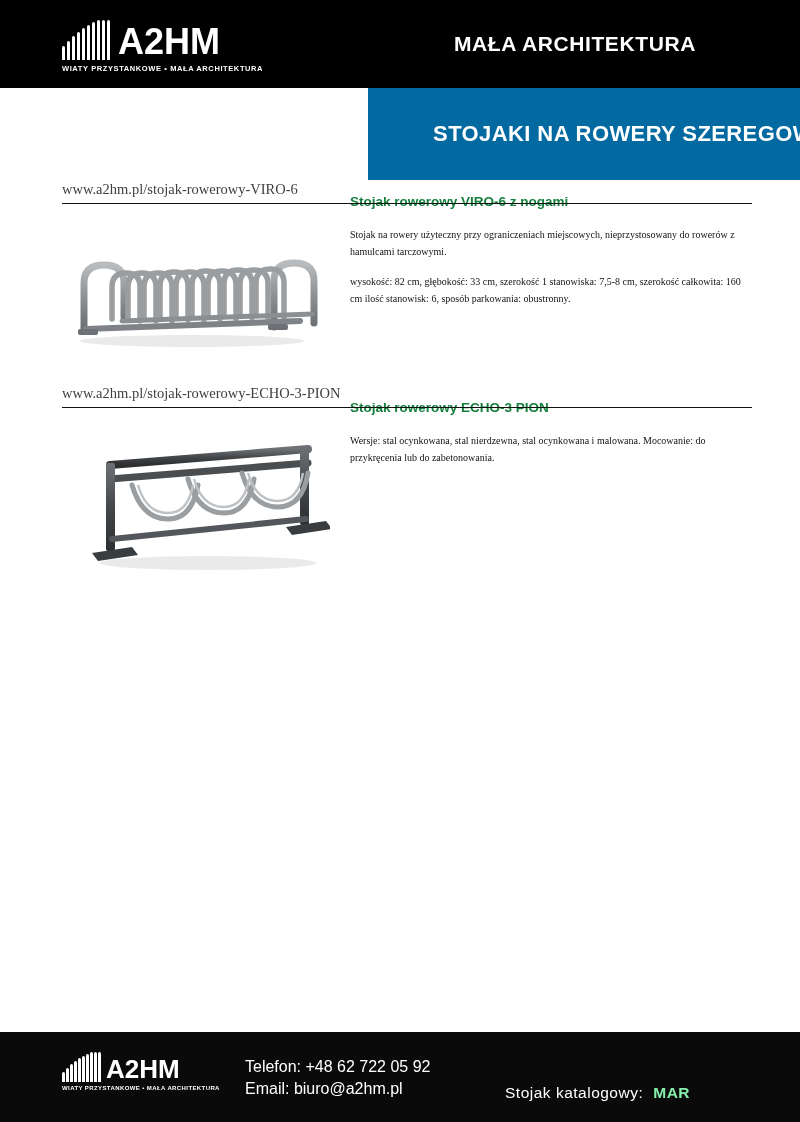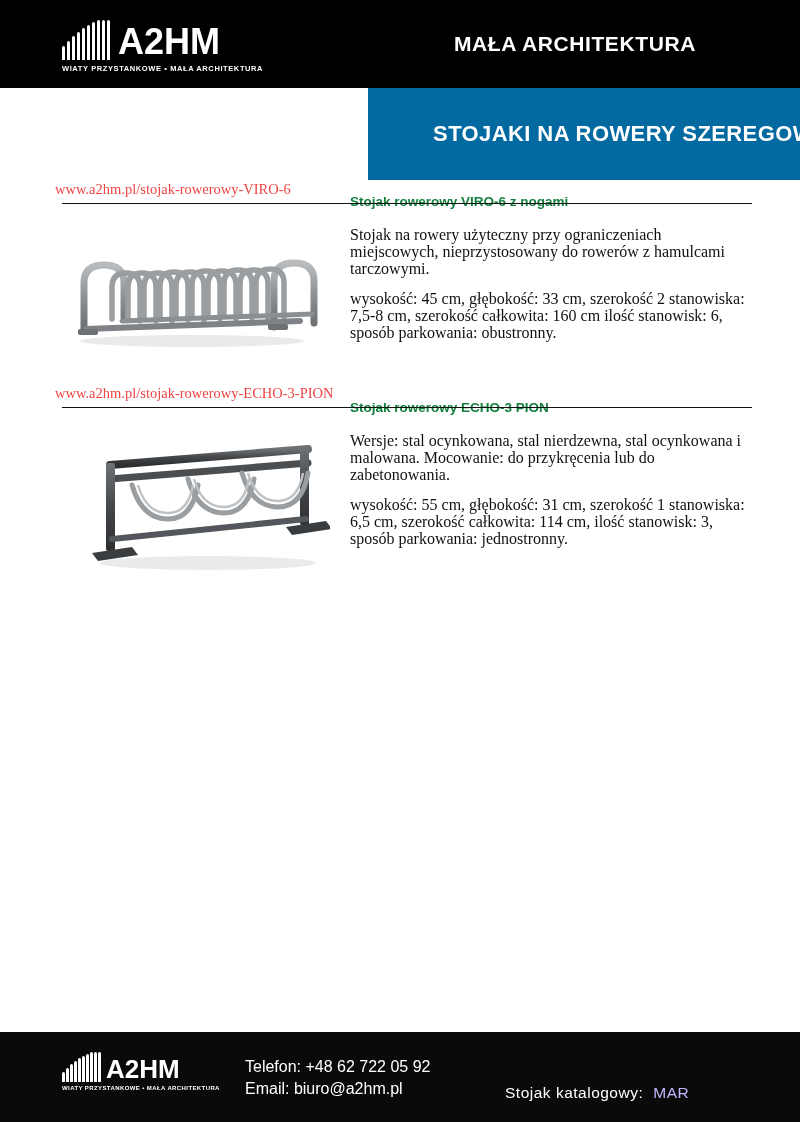--- a/index.html
+++ b/index.html
@@ -117,33 +117,33 @@
     font-weight: bold;
     color: #15803d;
     font-family: "Liberation Sans", sans-serif;
   }
   .prod-body {
     position: absolute;
     left: 350px;
     top: 40px;
     width: 400px;
     font-family: "Liberation Serif", serif;
-    font-size: 16px;
+    font-size: 10px;
     line-height: 17px;
     color: #111111;
   }
   .prod-body p { margin: 0 0 13px 0; }
   .prod-body p:last-child { margin-bottom: 0; }
 
   .prod-url {
     position: absolute;
-    left: 55px;
+    left: 62px;
     font-family: "Liberation Serif", serif;
     font-size: 14.5px;
-    color: #ef4444;
+    color: #404040;
     white-space: nowrap;
   }
   #url-0 { top: 181px; }
   #url-1 { top: 385px; }
 
   .divider {
     position: absolute;
     left: 62px;
     width: 690px;
     height: 1px;
@@ -190,22 +190,23 @@
   }
   .footer-cat {
     position: absolute;
     left: 505px;
     top: 52px;
     color: #ffffff;
     font-size: 15.5px;
     letter-spacing: 0.5px;
   }
   .footer-cat .code {
-    color: #c4b5fd;
+    color: #86efac;
     margin-left: 10px;
+    font-weight: bold;
   }
 </style>
 </head>
 <body>
 
 <div class="header">
   <div class="logo-block">
     <div class="logo-row">
       <div class="logo-mark">
         <span style="left:0px;  height:14px;"></span>
@@ -263,21 +264,21 @@
 
     <rect x="16" y="98" width="20" height="6" rx="2" fill="#6d7175"></rect>
     <rect x="206" y="93" width="20" height="6" rx="2" fill="#6d7175"></rect>
 
     <ellipse cx="130" cy="110" rx="112" ry="6" fill="#d9d9d9" opacity="0.55"></ellipse>
   </svg>
 
   <div class="prod-title">Stojak rowerowy VIRO-6 z nogami</div>
   <div class="prod-body">
     <p>Stojak na rowery użyteczny przy ograniczeniach miejscowych, nieprzystosowany do rowerów z hamulcami tarczowymi.</p>
-    <p>wysokość: 45 cm, głębokość: 33 cm, szerokość 2 stanowiska: 7,5-8 cm,  szerokość całkowita: 160 cm ilość stanowisk: 6, sposób parkowania: obustronny.</p>
+    <p>wysokość: 82 cm, głębokość: 33 cm, szerokość 1 stanowiska: 7,5-8 cm,  szerokość całkowita: 160 cm ilość stanowisk: 6, sposób parkowania: obustronny.</p>
   </div>
 </div>
 <div class="prod-url" id="url-0">www.a2hm.pl/stojak-rowerowy-VIRO-6</div>
 <div class="divider" id="div-0"></div>
 
 <div class="product" id="product-1">
   <svg class="prod-img" id="img-1" viewBox="0 0 250 150">
     <defs>
       <linearGradient id="met2" x1="0" y1="0" x2="0" y2="1">
         <stop offset="0" stop-color="#6e7276"></stop>
@@ -307,21 +308,20 @@
       <path d="M114 52 Q122 80 144 80 Q164 80 169 52"></path>
       <path d="M168 46 Q176 74 198 74 Q218 74 223 46"></path>
     </g>
 
     <ellipse cx="128" cy="136" rx="108" ry="7" fill="#dcdcdc" opacity="0.6"></ellipse>
   </svg>
 
   <div class="prod-title">Stojak rowerowy ECHO-3 PION</div>
   <div class="prod-body">
     <p>Wersje: stal ocynkowana, stal nierdzewna, stal ocynkowana i malowana. Mocowanie: do przykręcenia lub do zabetonowania.</p>
-    <p>wysokość: 55 cm, głębokość: 31 cm, szerokość 1 stanowiska: 6,5 cm, szerokość całkowita: 114 cm, ilość stanowisk: 3, sposób parkowania: jednostronny.</p>
   </div>
 </div>
 <div class="prod-url" id="url-1">www.a2hm.pl/stojak-rowerowy-ECHO-3-PION</div>
 <div class="divider" id="div-1"></div>
 
 <div class="footer">
   <div class="footer-logo">
     <div class="logo-row">
       <div class="logo-mark">
         <span style="left:0px;  height:10px;"></span>

